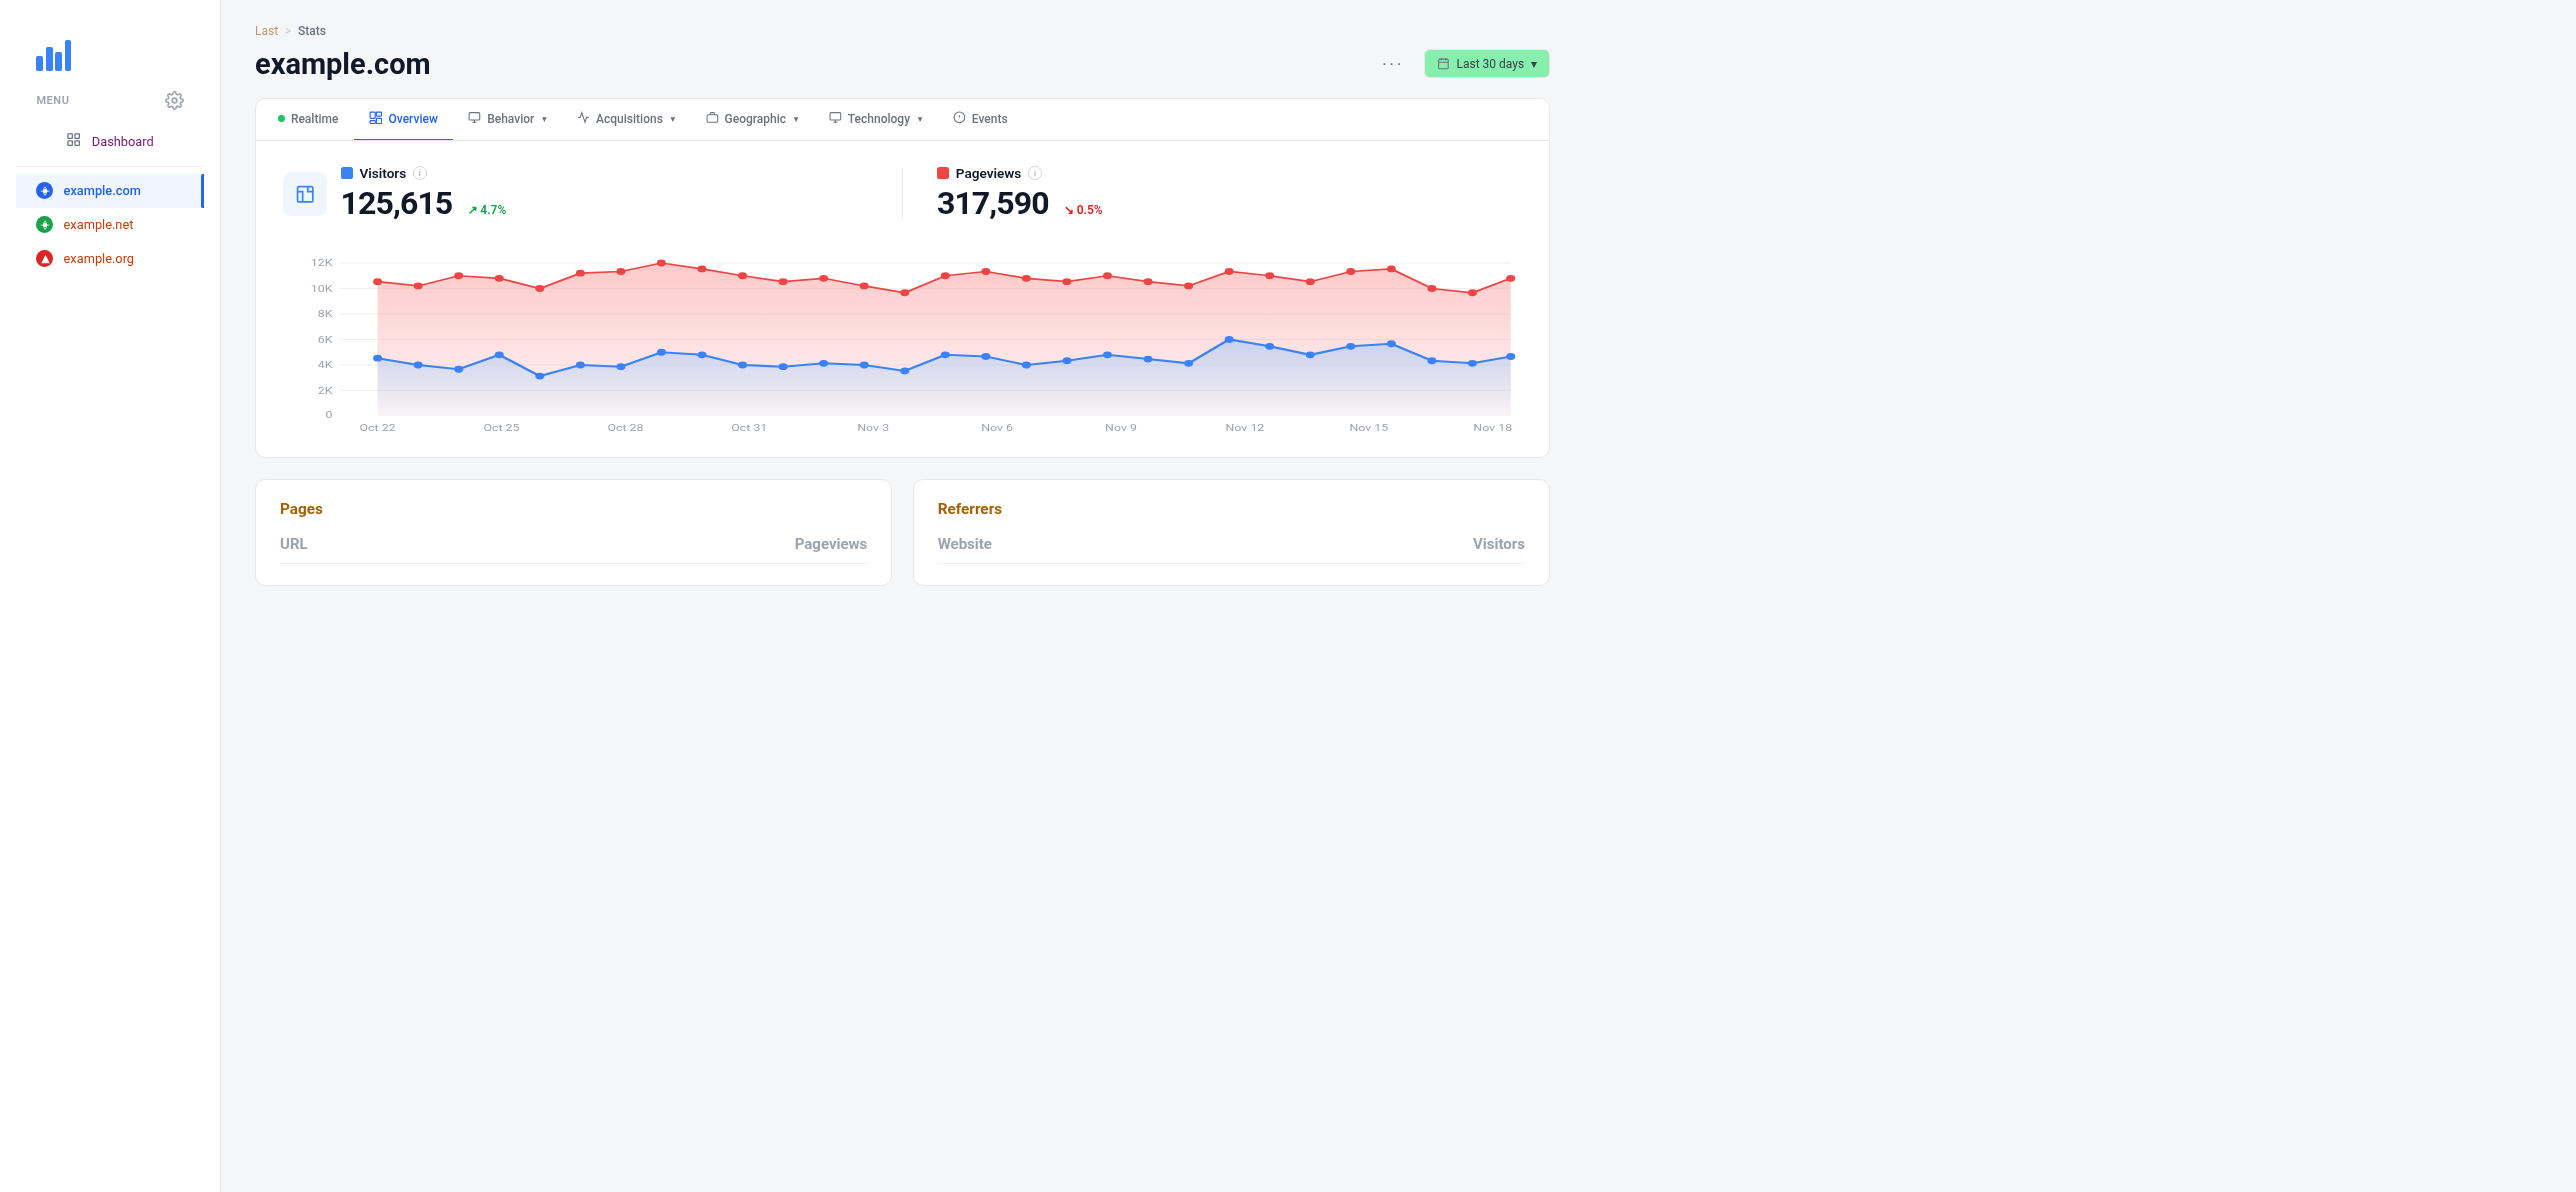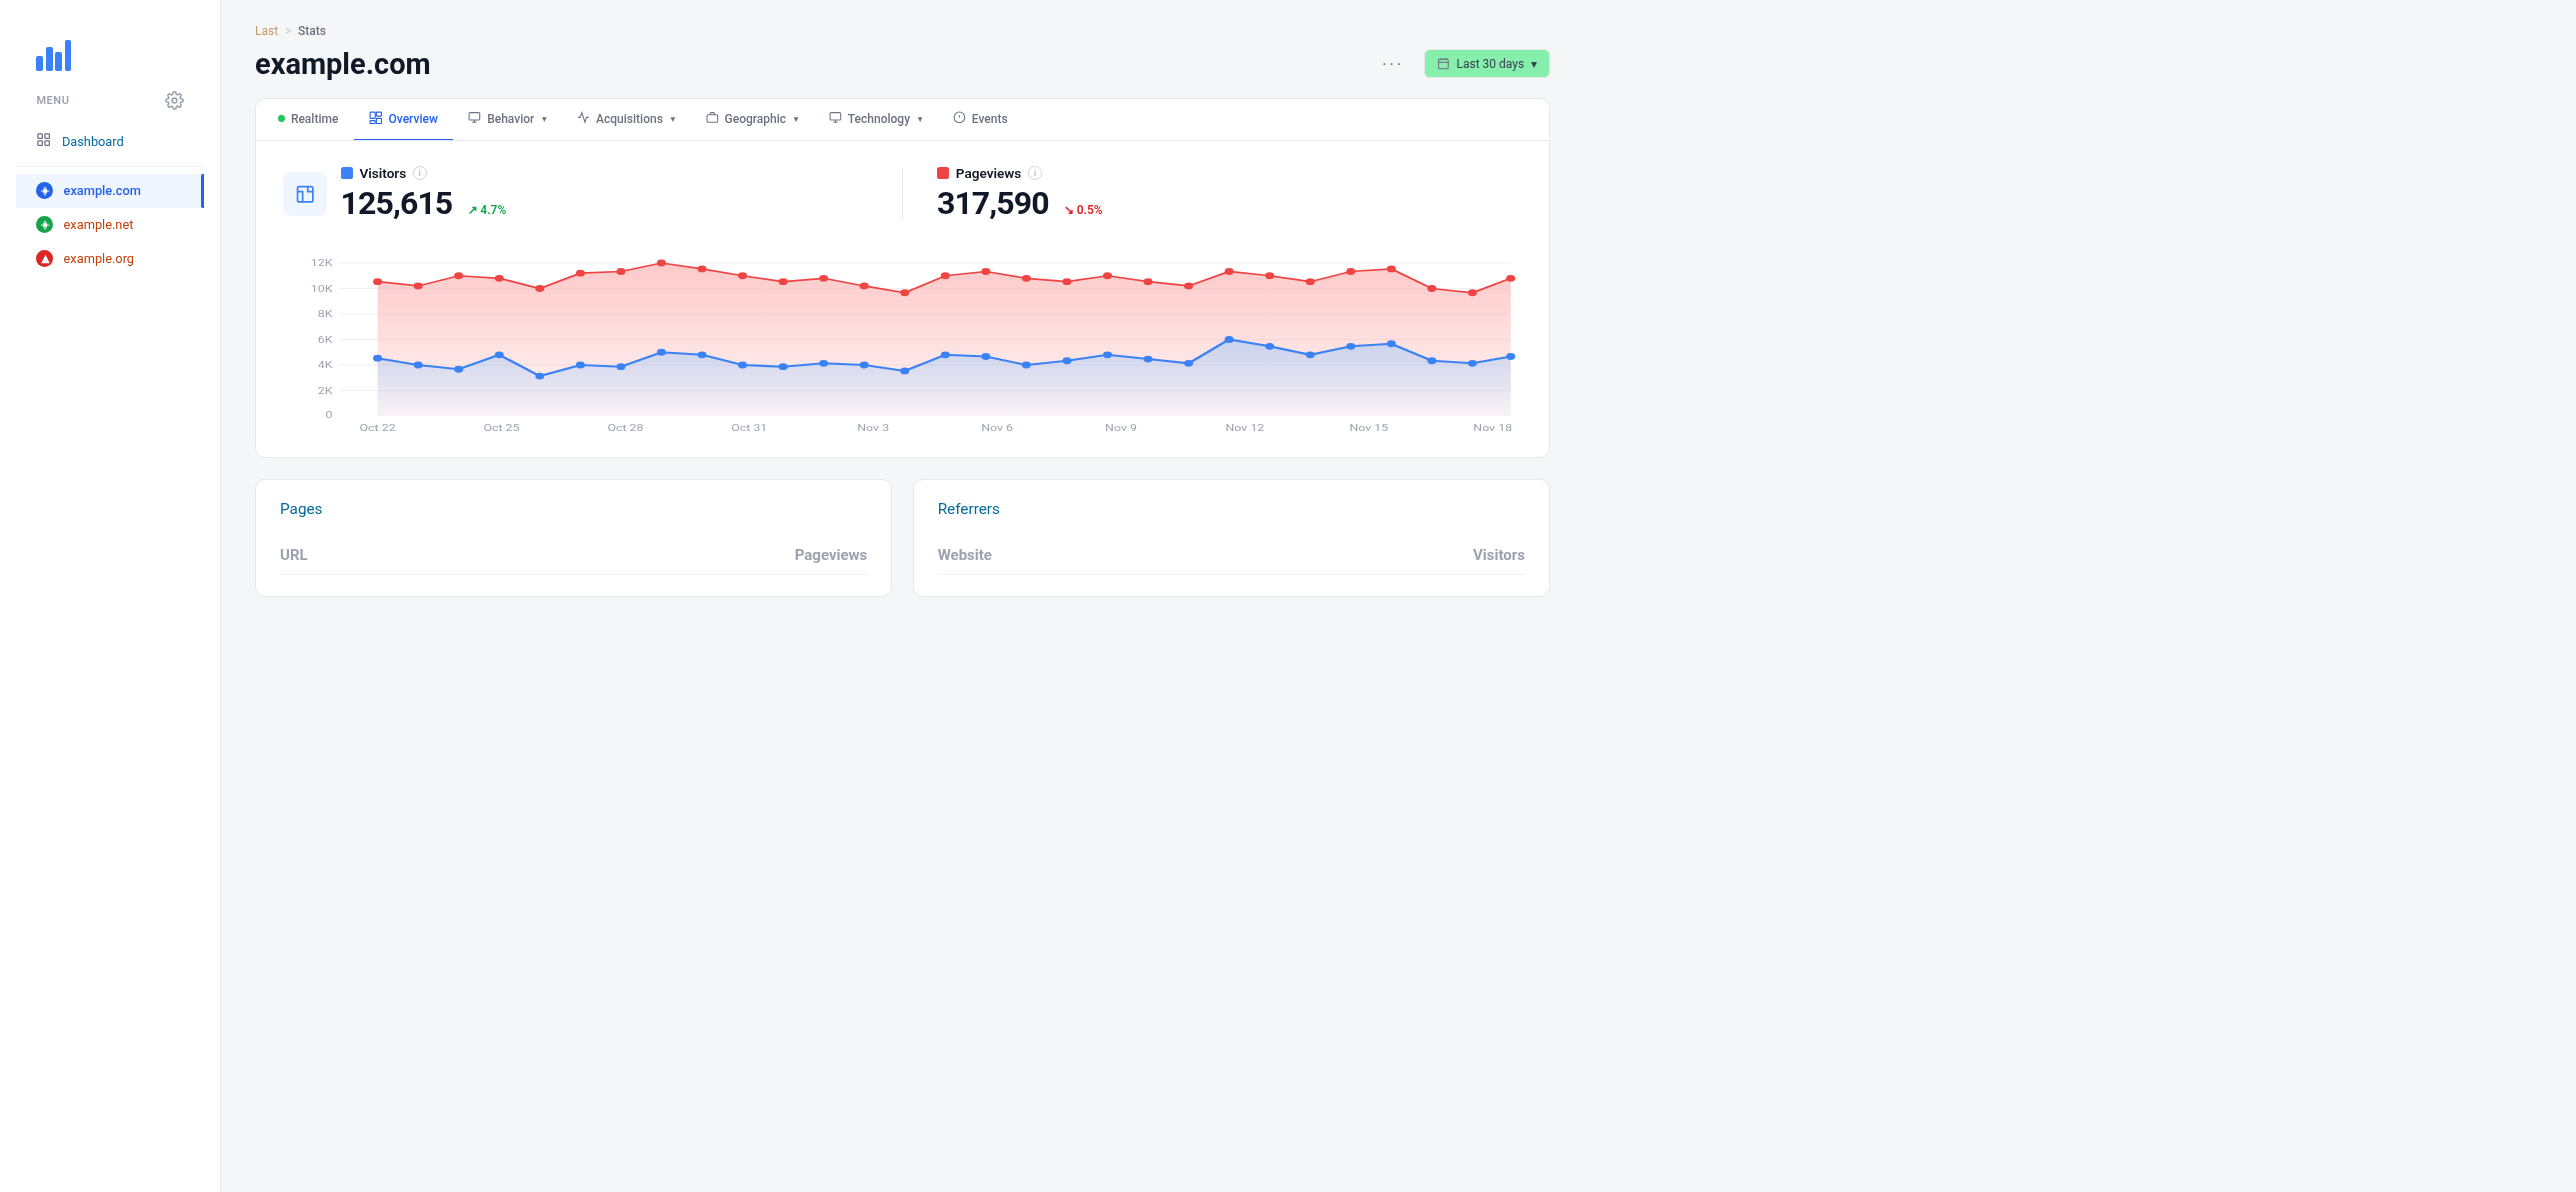--- a/index.html
+++ b/index.html
@@ -50,21 +50,22 @@
       color: #9ca3af;
       cursor: pointer;
     }
     .sidebar-nav-item {
       display: flex;
       align-items: center;
       gap: 10.2px;
       padding: 8.5px 20.4px;
       cursor: pointer;
       font-size: 12.8px;
-      color: #0369a1;
+      color: #701a75;
+      justify-content: center;
     }
     .sidebar-nav-item .nav-icon { color: #6b7280; font-size: 13.6px; }
 
     .sidebar-section-divider { height: 0.9px; background: #f0f0f0; margin: 6.8px 0; }
 
     .sidebar-site-item {
       display: flex;
       align-items: center;
       gap: 10.2px;
       padding: 8.5px 20.4px;
@@ -298,23 +299,23 @@
       gap: 20.4px;
     }
     .bottom-card {
       background: #fff;
       border-radius: 10.2px;
       border: 0.9px solid #e5e7eb;
       padding: 20.4px 24px;
     }
     .bottom-card-title {
       font-size: 15.3px;
-      font-weight: 400;
-      color: #0369a1;
-      margin-bottom: 28px;
+      font-weight: 700;
+      color: #a16207;
+      margin-bottom: 17px;
     }
     .table-header-row {
       display: flex;
       align-items: center;
       justify-content: space-between;
       padding-bottom: 10.2px;
       border-bottom: 0.9px solid #f0f0f0;
     }
     .table-header-label {
       font-size: 15px;

